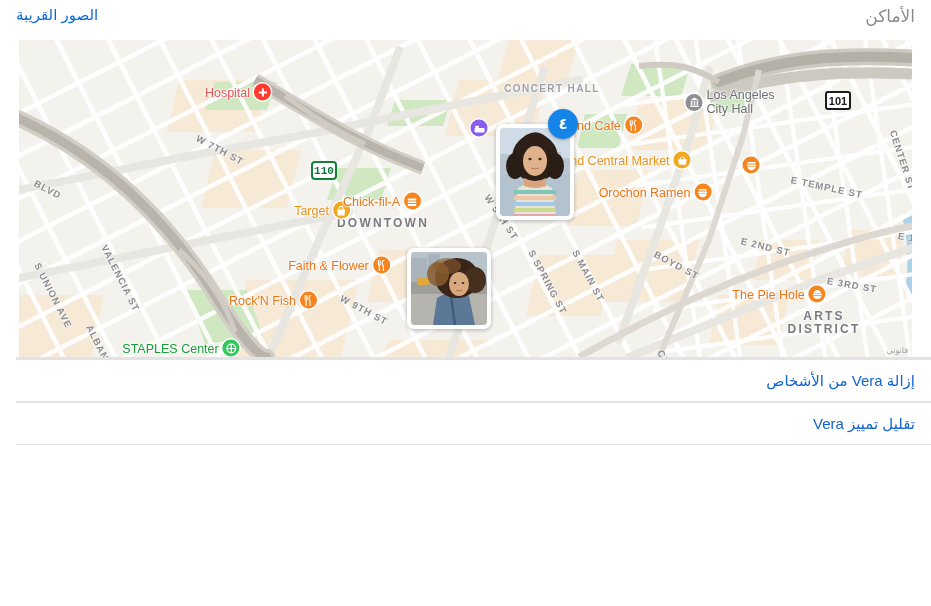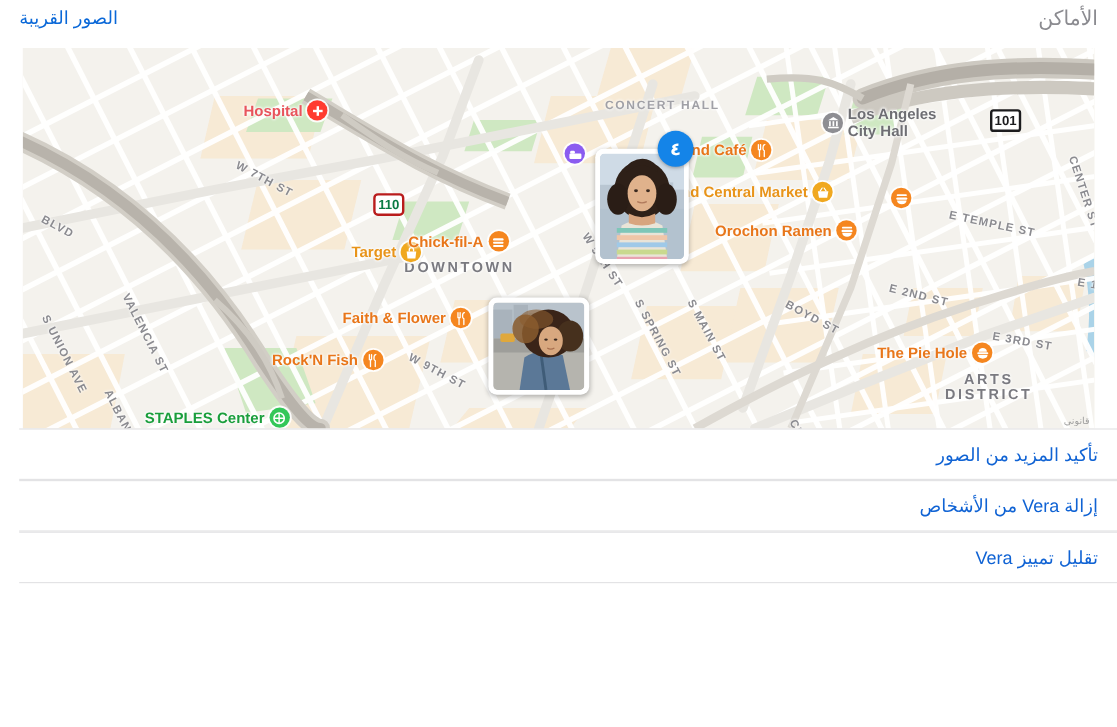--- a/index.html
+++ b/index.html
@@ -37,21 +37,21 @@
 
   .attrib {
     position: absolute; right: 4px; bottom: 2px;
     font-size: 8px; color: #8e8e8e; opacity: .85;
     font-family: Liberation Serif, serif;
   }
 
   
   .poi {
     position: absolute; display: flex; align-items: center; gap: 4px;
-    font-size: 12.5px; font-weight: 700; white-space: nowrap;
+    font-size: 12.5px; font-weight: 400; white-space: nowrap;
     line-height: 1.12; pointer-events: auto; cursor: pointer; padding-left: 28px;
   }
   .poi.rtlflip { direction: ltr; }
   .poi .lbl { text-shadow: 0 0 3px #fff, 0 0 3px #fff, 0 0 2px #fff; }
   .poi.food   { color: #e8761a; }
   .poi.shop   { color: #e8941a; }
   .poi.hotel  { color: #8b5cf0; }
   .poi.civic  { color: #6e6e73; }
   .poi.park   { color: #1a9e3c; }
   .poi.med    { color: #e8545c; }
@@ -82,21 +82,21 @@
     transform-origin: left center; direction: ltr;
     text-shadow: 0 0 3px #fff, 0 0 2px #fff;
   }
 
   .shield {
     position: absolute; width: 26px; height: 19px; border-radius: 4px;
     display: flex; align-items: center; justify-content: center;
     font-size: 11px; font-weight: 700; background: #fff;
     direction: ltr;
   }
-  .shield.ca  { color: #0a7a43; border: 2px solid #b91c1c; }
+  .shield.ca  { color: #0a7a43; border: 2px solid #15803d; font-family: Liberation Mono, monospace; }
   .shield.us  { color: #1c1c1e; border: 2px solid #1c1c1e; border-radius: 3px; }
 
   
   .thumb {
     position: absolute; border-radius: 7px; background: #fff;
     padding: 4px; box-shadow: 0 1px 4px rgba(0,0,0,.28);
     cursor: pointer;
   }
   .thumb .img { width: 100%; height: 100%; border-radius: 4px; overflow: hidden; position: relative; }
   .badge {
@@ -511,23 +511,20 @@
 
     <div class="badge" id="badge" style="left: 529px; top: 69px; background: rgb(20, 132, 232);">
       <span>٤</span>
     </div>
 
     <div class="attrib">قانوني</div>
   </div>
 
   <div class="list" id="action-list">
       <div class="divider"></div>
-      <div class="row">
-        <span class="label">تأكيد المزيد من الصور</span>
-      </div>
       <div class="divider"></div>
       <div class="divider"></div>
       <div class="row">
         <span class="label">إزالة Vera من الأشخاص</span>
       </div>
       <div class="divider"></div>
       <div class="divider"></div>
       <div class="row">
         <span class="label">تقليل تمييز Vera</span>
       </div>

